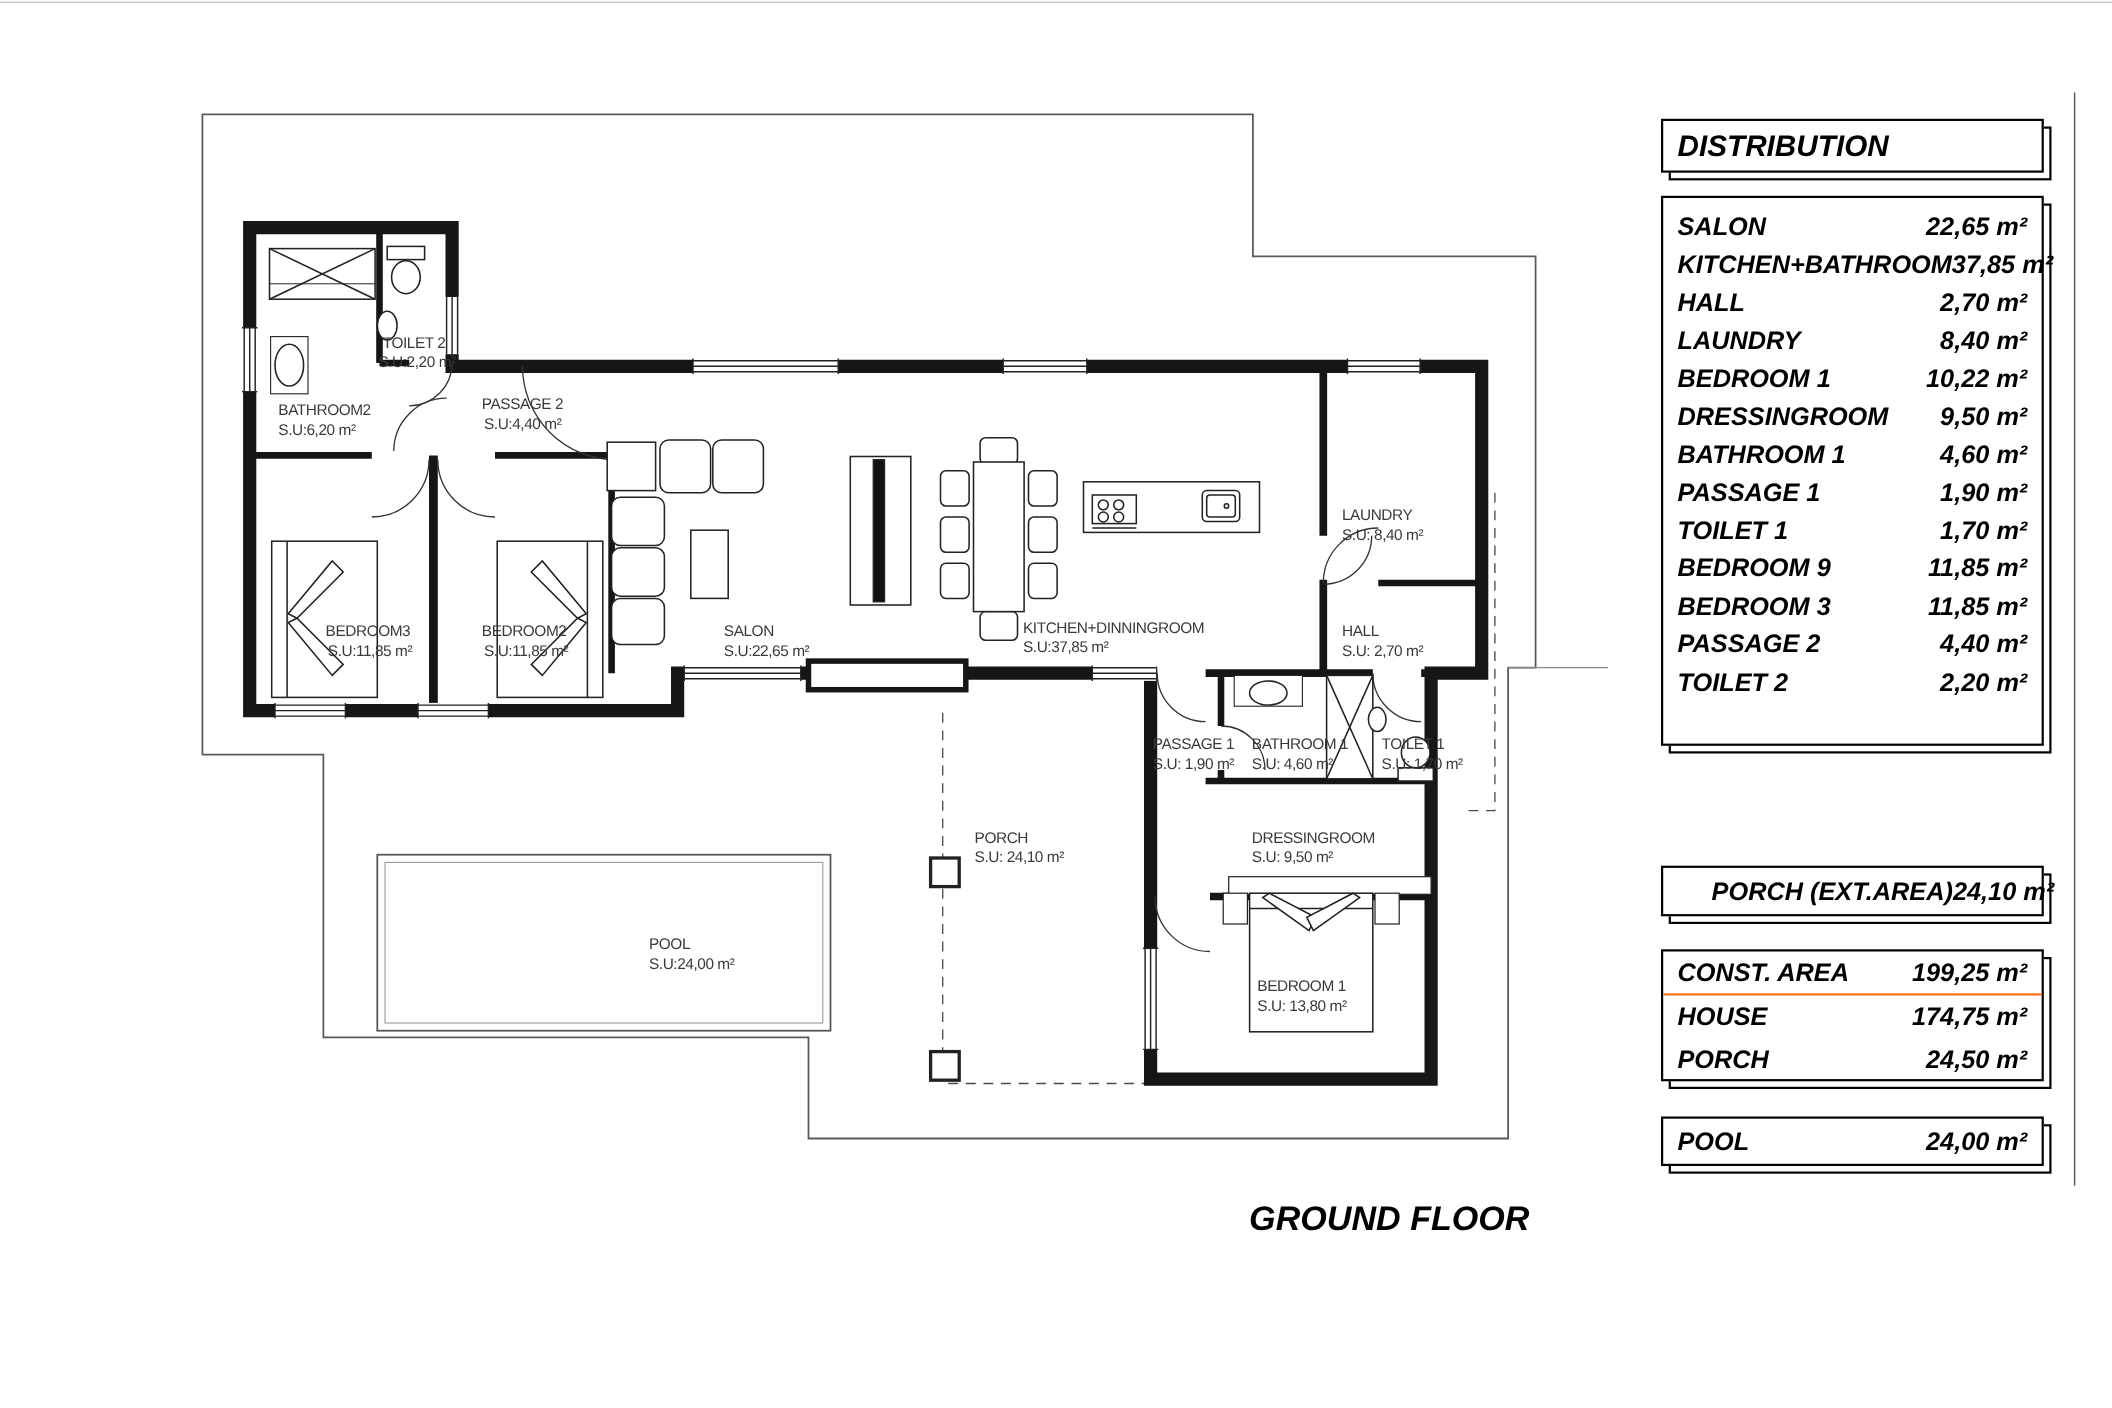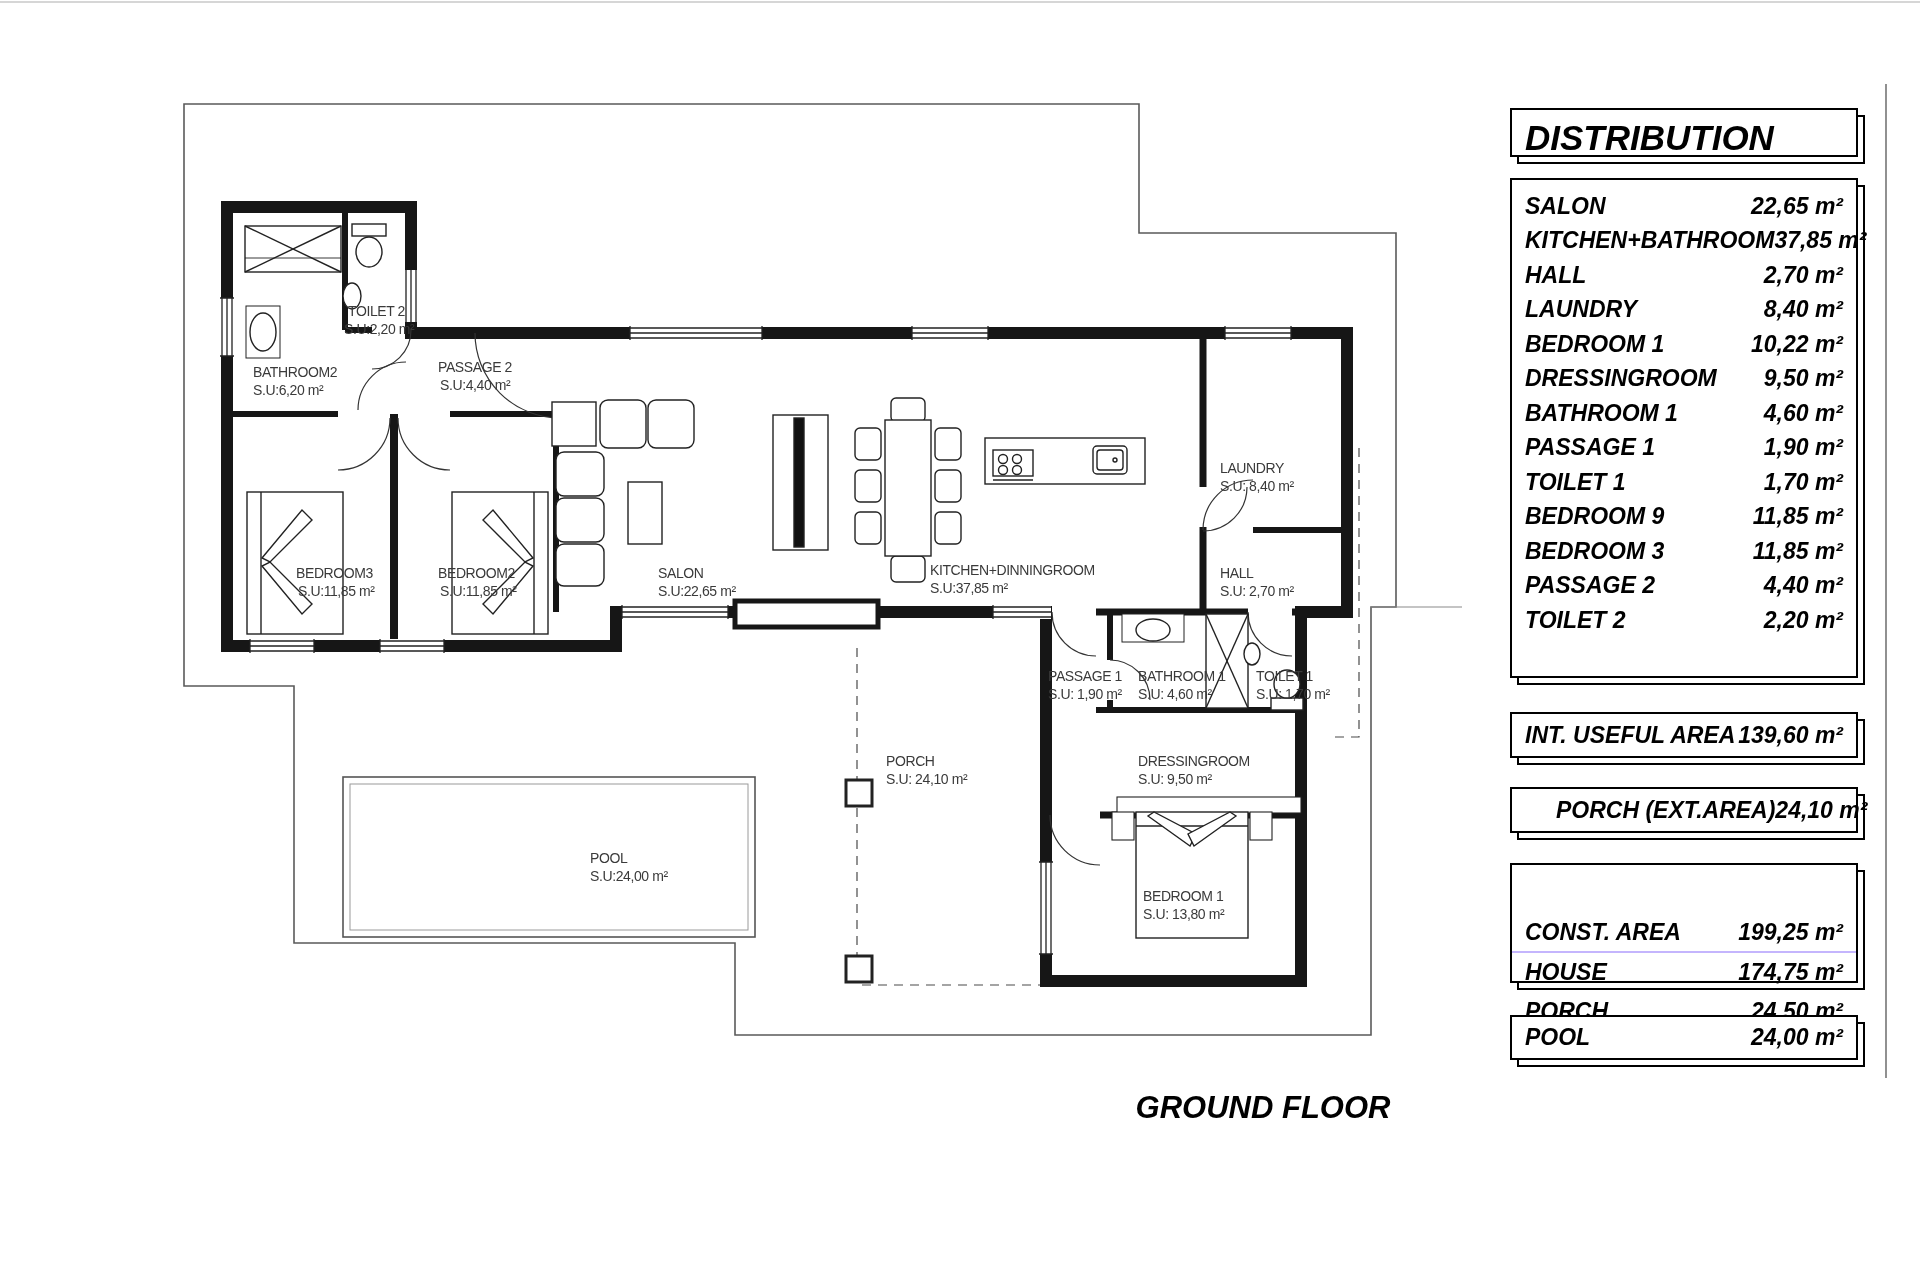--- a/index.html
+++ b/index.html
@@ -3,28 +3,28 @@
 <meta charset="utf-8">
 <style>
   html,body{margin:0;padding:0;background:#fff;}
   body{width:1920px;height:1280px;font-family:"Liberation Sans",sans-serif;}
   .sheet{position:relative;width:1920px;height:1280px;background:#ffffff;overflow:hidden;}
   svg{position:absolute;left:0;top:0;}
   .rlabel{font-family:"Liberation Sans",sans-serif;font-size:14px;fill:#3a3a3a;letter-spacing:-0.4px;}
   .floor-title{font-family:"Liberation Sans",sans-serif;font-size:31px;font-weight:bold;font-style:italic;fill:#000;}
   .pbox{position:absolute;left:1510px;width:348px;background:#fff;border:2px solid #000;box-sizing:border-box;
         box-shadow:7px 7px 0 -2px #ffffff, 7px 7px 0 0 #000000;}
-  .ptitle{font-size:35px;font-style:italic;font-weight:bold;color:#000;padding:8px 0 0 13px;}
+  .ptitle{font-size:27px;font-style:italic;font-weight:bold;color:#000;padding:8px 0 0 13px;}
   .prow{display:flex;justify-content:space-between;align-items:center;padding:0 13px;
         font-style:italic;font-weight:bold;font-size:23px;color:#000;white-space:nowrap;}
   .tbox{padding-top:9px;}
   .tbox .prow{height:34.5px;}
   .single{display:flex;align-items:center;}
   .single .prow{width:100%;height:100%;}
-  .crow1{height:38px;border-bottom:2px solid #c4b5fd;margin-top:48px;}
+  .crow1{height:38px;border-bottom:2px solid #f97316;}
   .crow{height:39px;gap:36px;}
 </style>
 </head>
 <body>
 
 <div class="sheet">
 
 <svg width="1920" height="1280" viewBox="0 0 1920 1280">
 
   <line x1="0" y1="2" x2="1920" y2="2" stroke="#c9c9c9" stroke-width="1.5"></line>
@@ -309,26 +309,20 @@
   <div class="prow">
         <span>PASSAGE 2</span>
         <span>4,40 m²</span>
       </div>
   <div class="prow">
         <span>TOILET 2</span>
         <span>2,20 m²</span>
       </div>
 </div>
 
-<div class="pbox single" style="top:712px;height:46px;">
-  <div class="prow">
-        <span>INT. USEFUL AREA</span>
-        <span>139,60 m²</span>
-      </div>
-</div>
 
 <div class="pbox single" style="top:787px;height:46px;padding-left:31px;">
   <div class="prow">
         <span>PORCH (EXT.AREA)</span>
         <span>24,10 m²</span>
       </div>
 </div>
 
 <div class="pbox" style="top:863px;height:120px;">
   <div class="prow crow1">

